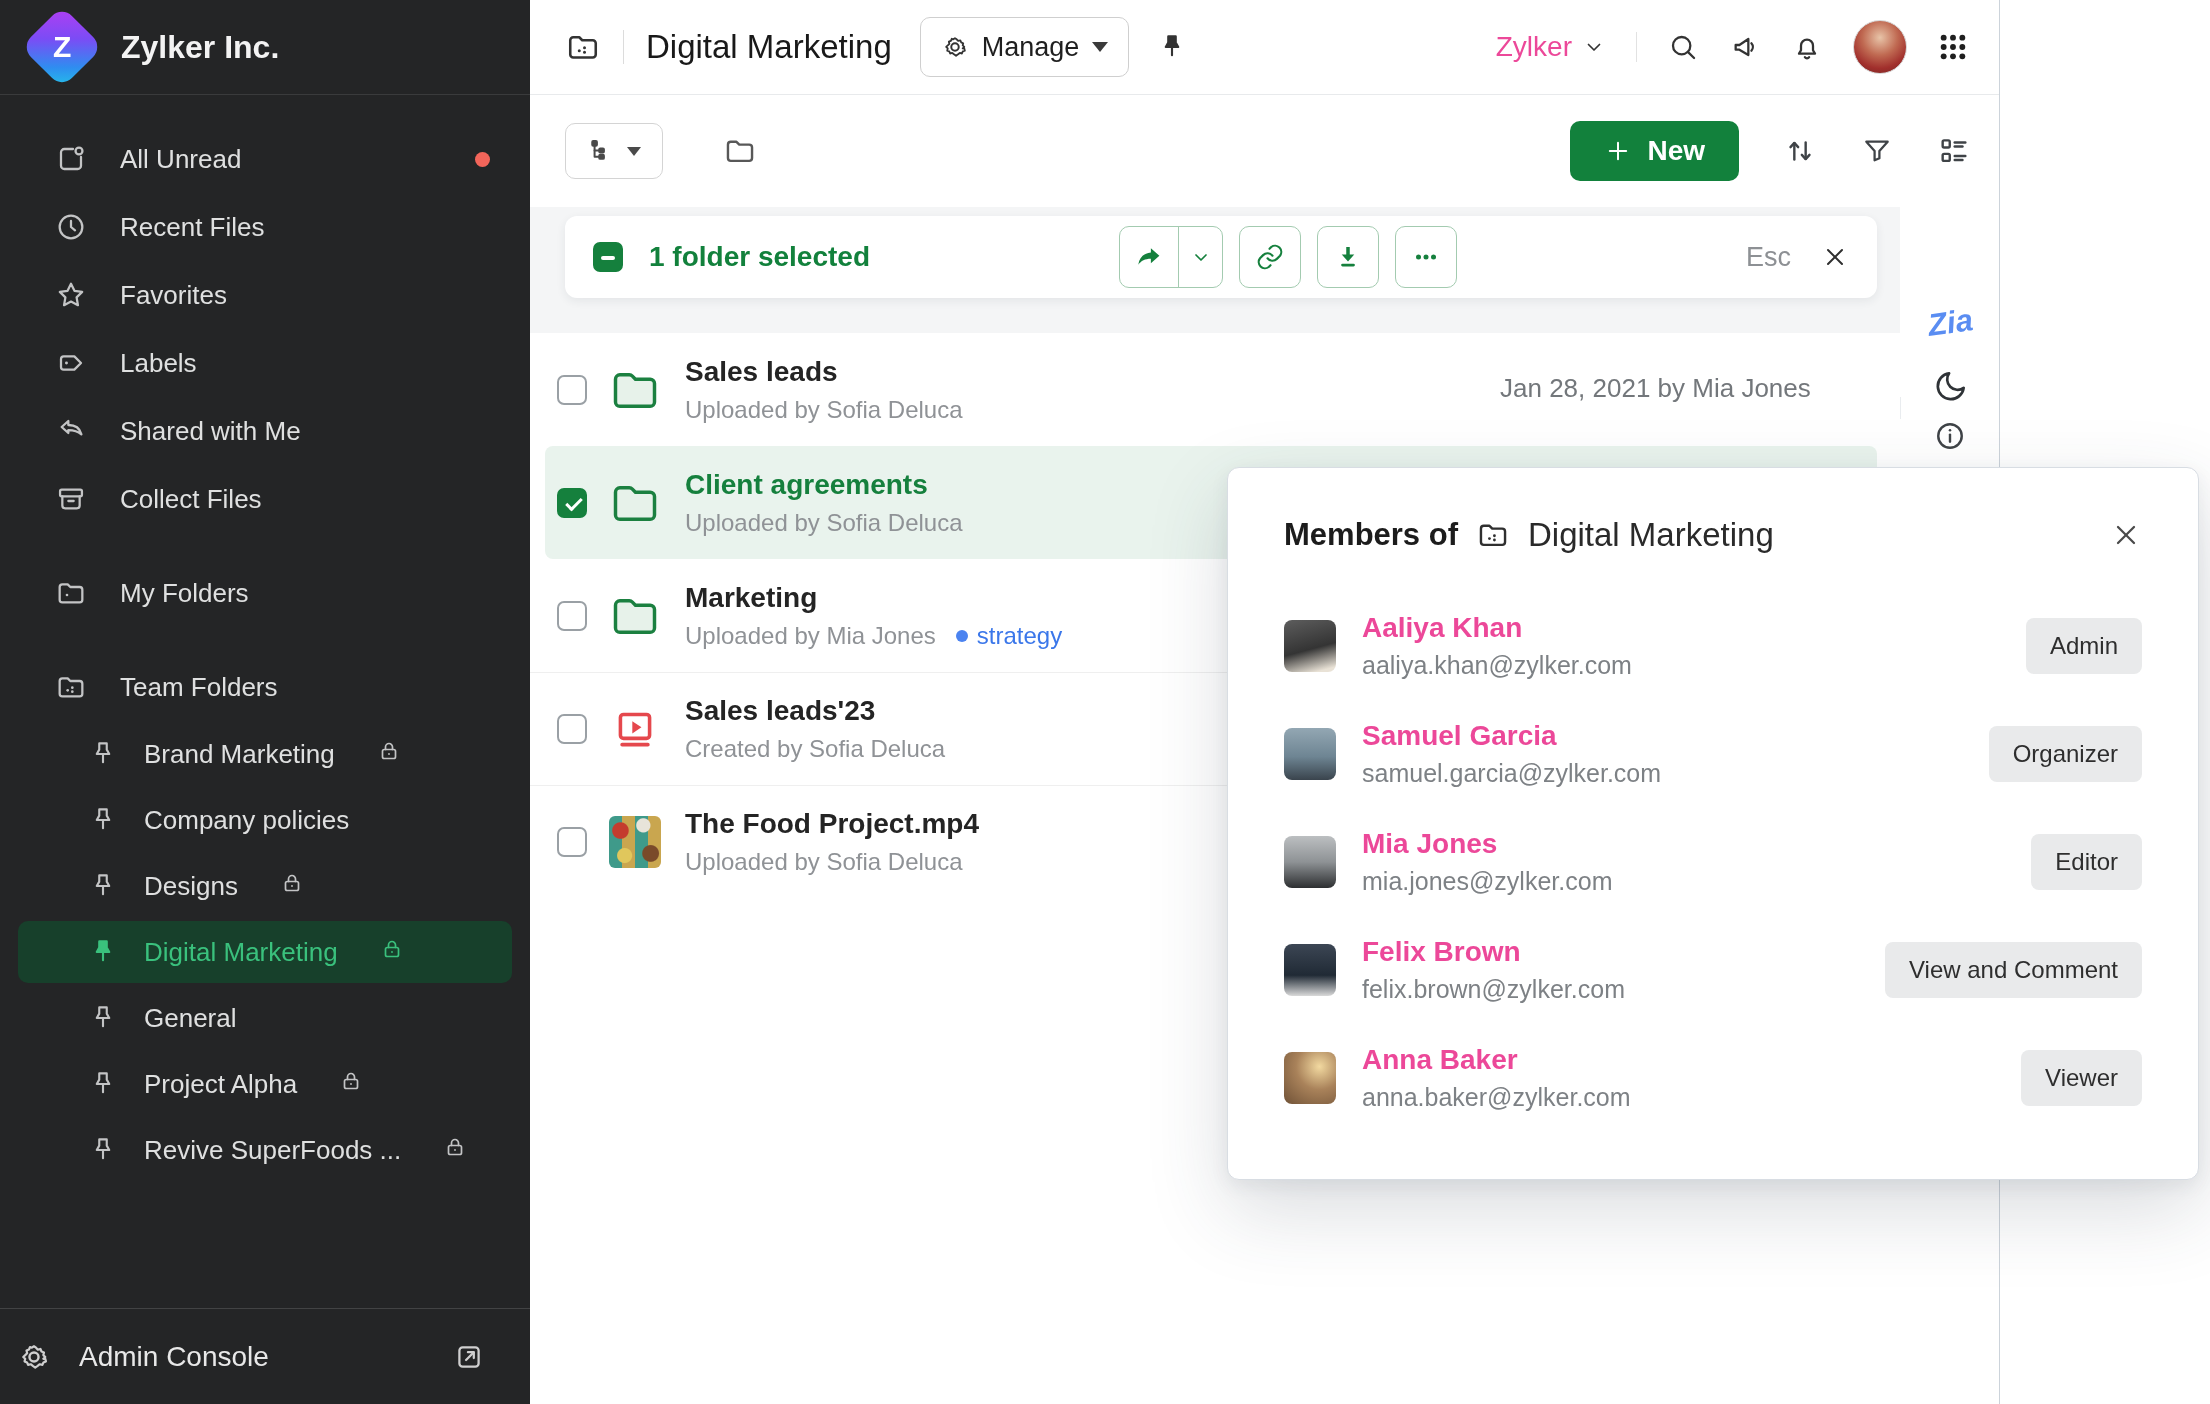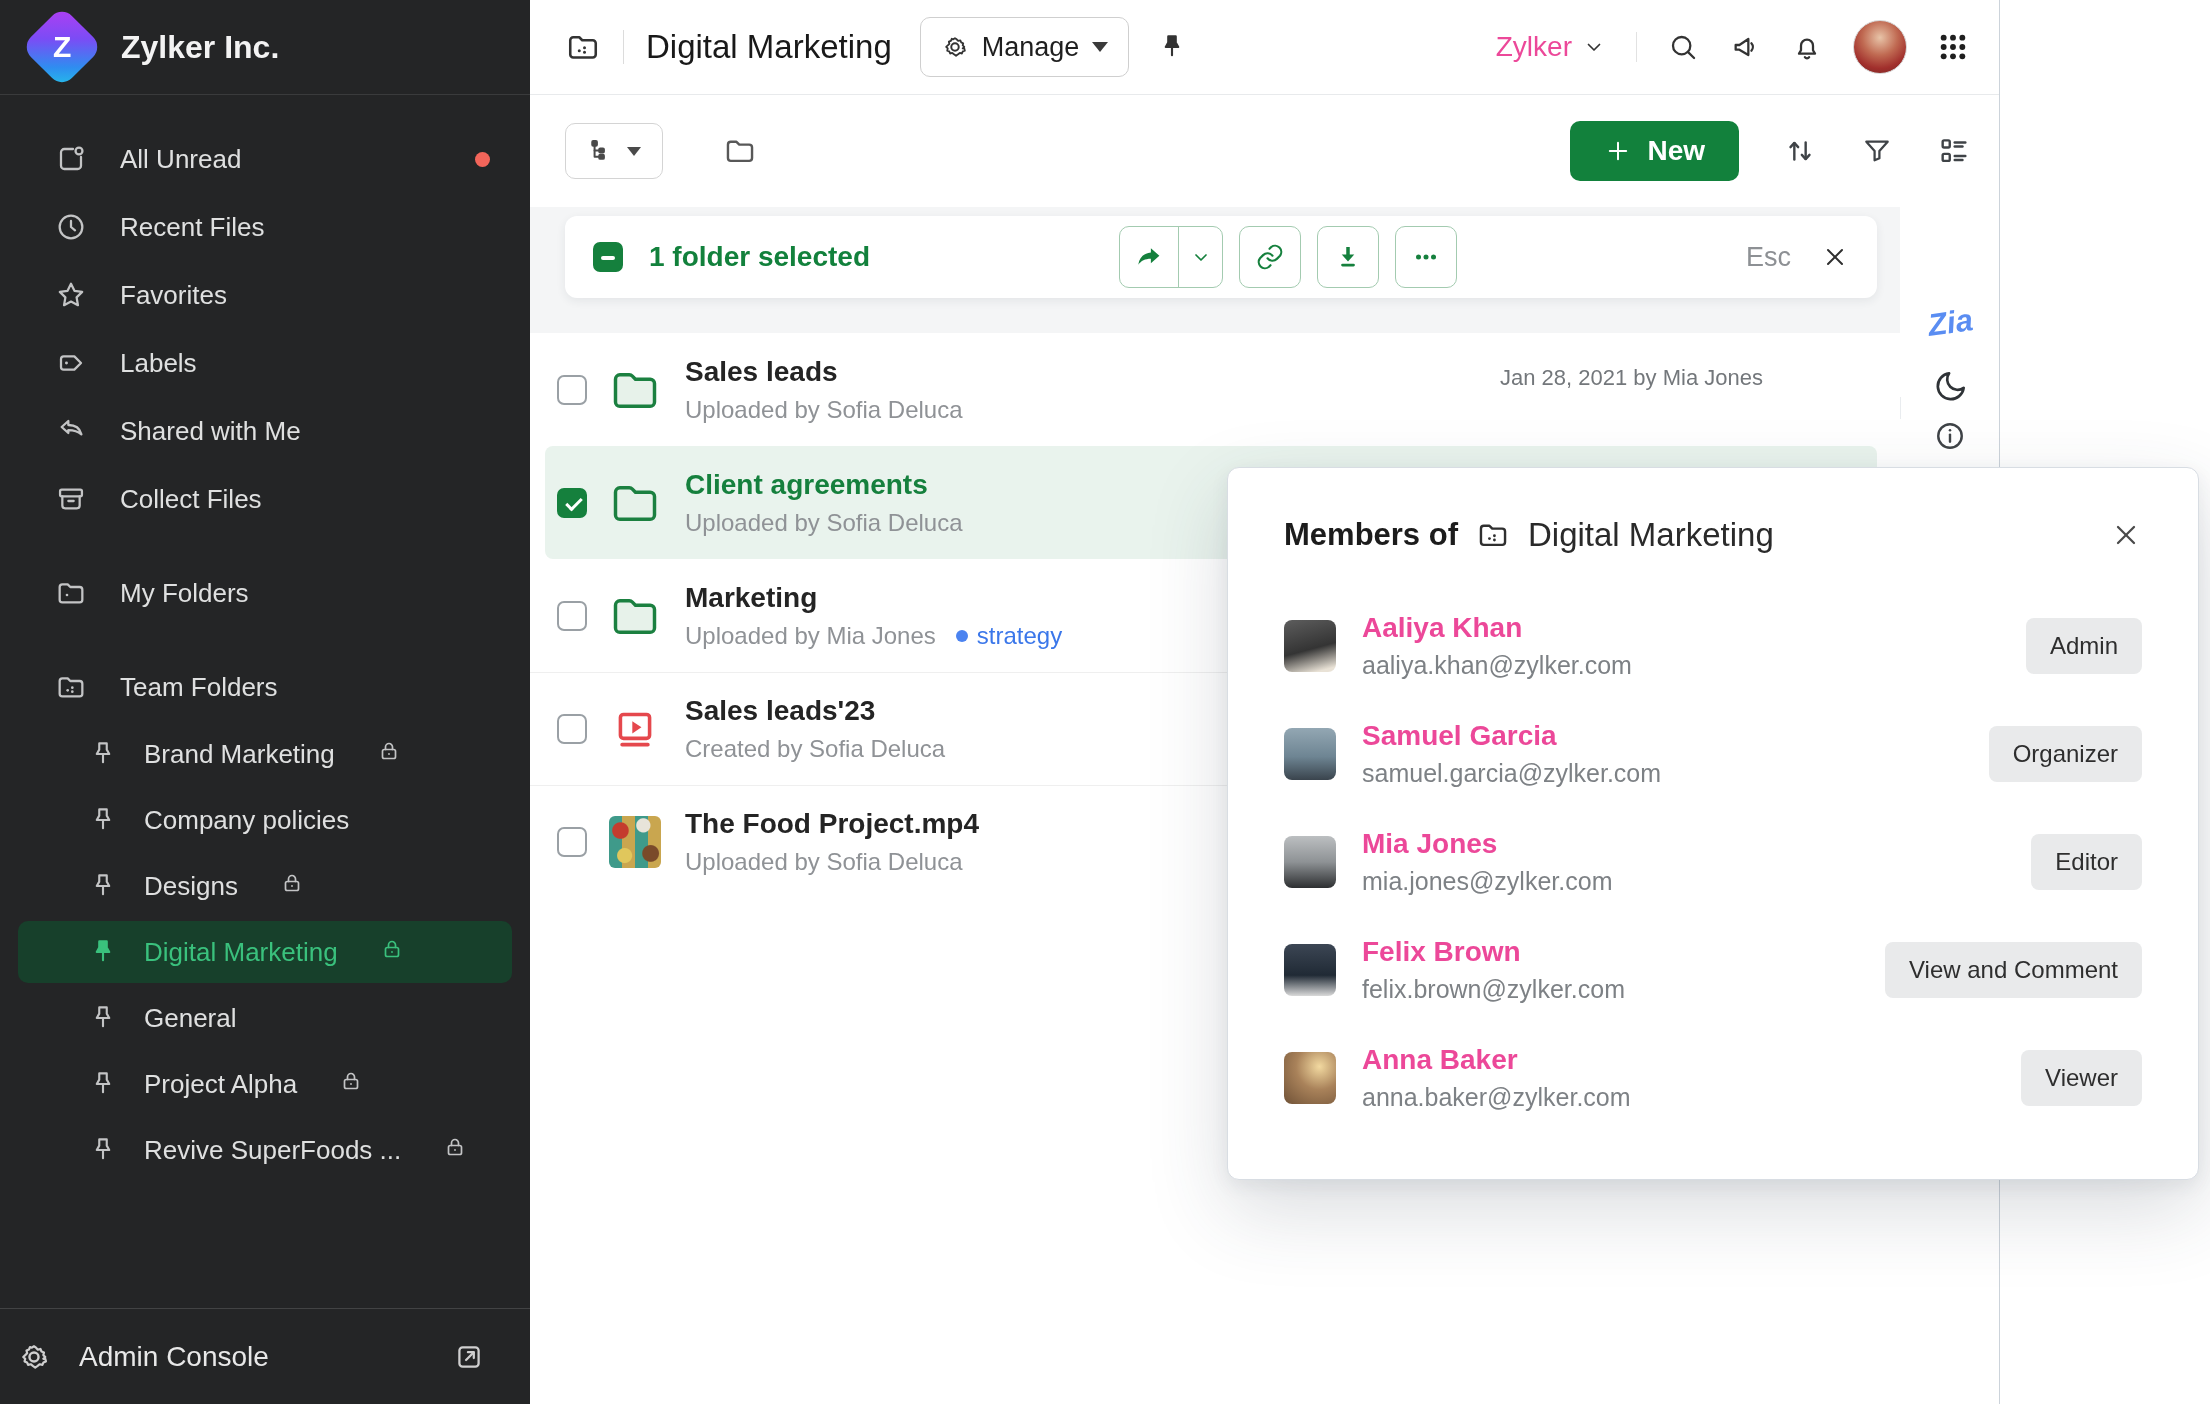--- a/index.html
+++ b/index.html
@@ -72,21 +72,21 @@
   .frow { position:relative; height:113px; display:flex; align-items:center; padding-left:27px; margin-right:23px; }
   .frow.bordered { border-top:1px solid #efefef; }
   .frow .cb { margin-right:22px; }
   .ficon { width:52px; height:52px; margin-right:24px; display:flex; align-items:center; justify-content:center; }
   .fname { font-size:28px; font-weight:600; color:#242424; }
   .fmeta { margin-top:8px; font-size:24px; color:#8f9296; display:flex; align-items:center; }
   .fsel { background:#e9f3ed; border-radius:8px; margin-left:15px; padding-left:12px; }
   .fsel .fname { color:#15803d; }
   .tag { display:inline-flex; align-items:center; gap:9px; margin-left:20px; color:#3b77ea; font-size:24px; font-weight:500; }
   .tag::before { content:""; width:12px; height:12px; border-radius:50%; background:#4b83f0; }
-  .fdate { position:absolute; left:970px; top:32px; font-size:22px; color:#73777b; }
+  .fdate { position:absolute; left:970px; top:40px; font-size:26px; color:#73777b; }
   .thumb { width:52px; height:52px; border-radius:6px; background:
     radial-gradient(circle at 22% 28%, #c43c2e 0 14%, transparent 16%),
     radial-gradient(circle at 66% 18%, #e8e4da 0 12%, transparent 14%),
     radial-gradient(circle at 80% 72%, #7a4a2a 0 14%, transparent 16%),
     radial-gradient(circle at 30% 76%, #e0c75c 0 13%, transparent 15%),
     repeating-linear-gradient(90deg, #3f9a8a 0 13px, #c9a64f 13px 26px); }
 
   
   .rail { position:absolute; left:1370px; top:190px; bottom:0; width:99px; border-left:1px solid #e9ecef; display:flex; flex-direction:column; align-items:center; padding-top:22px; gap:46px; color:#3f4347; }
   .rail-bottom { position:absolute; bottom:14px; left:0; width:99px; display:flex; flex-direction:column; align-items:center; gap:26px; }

